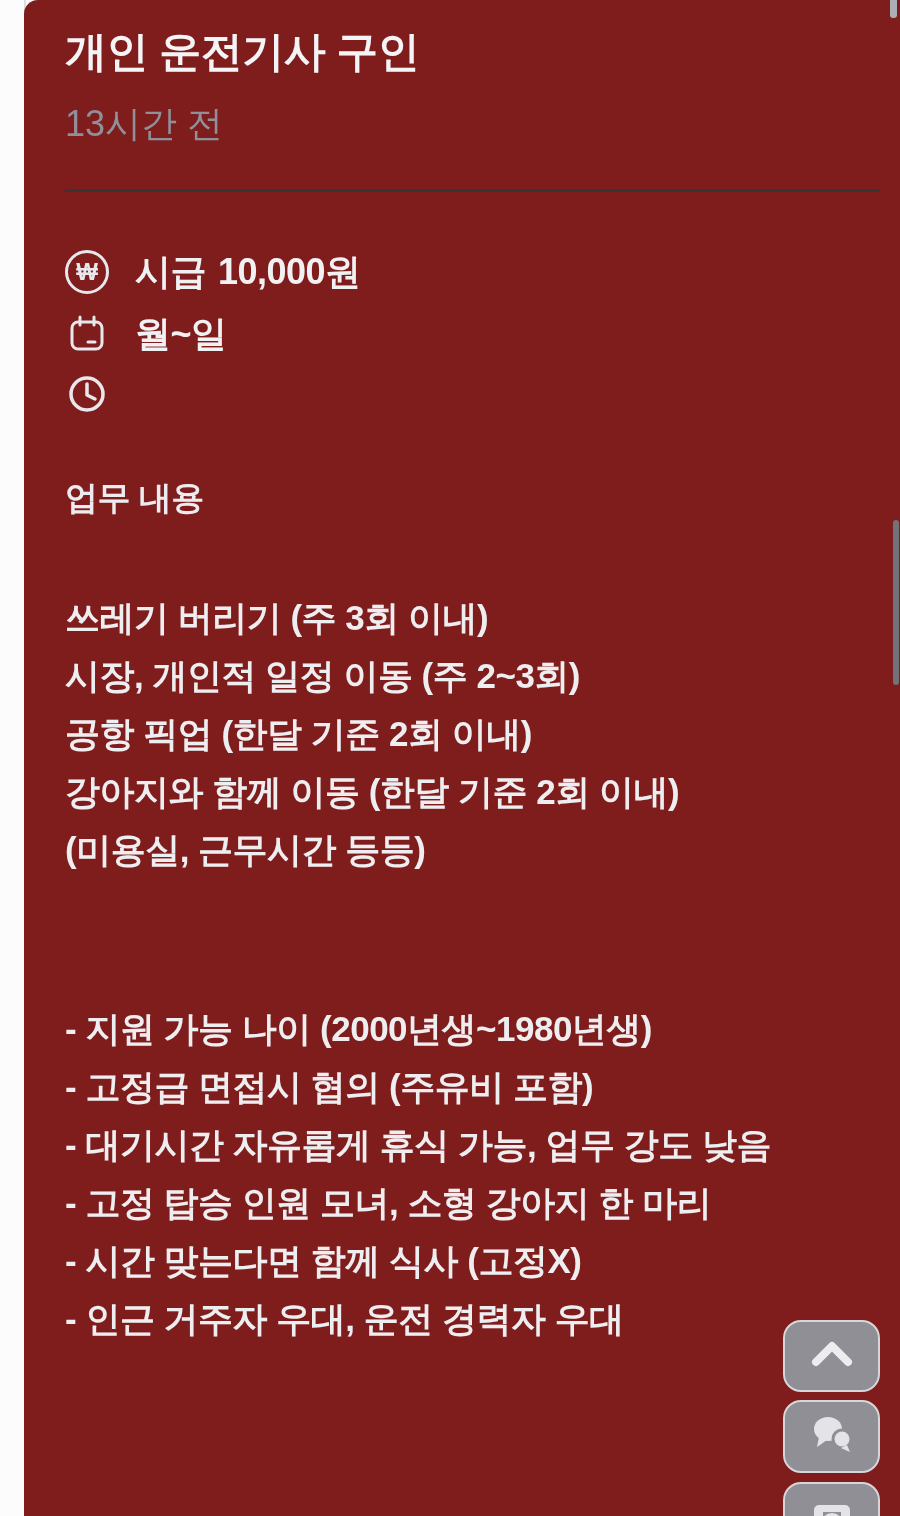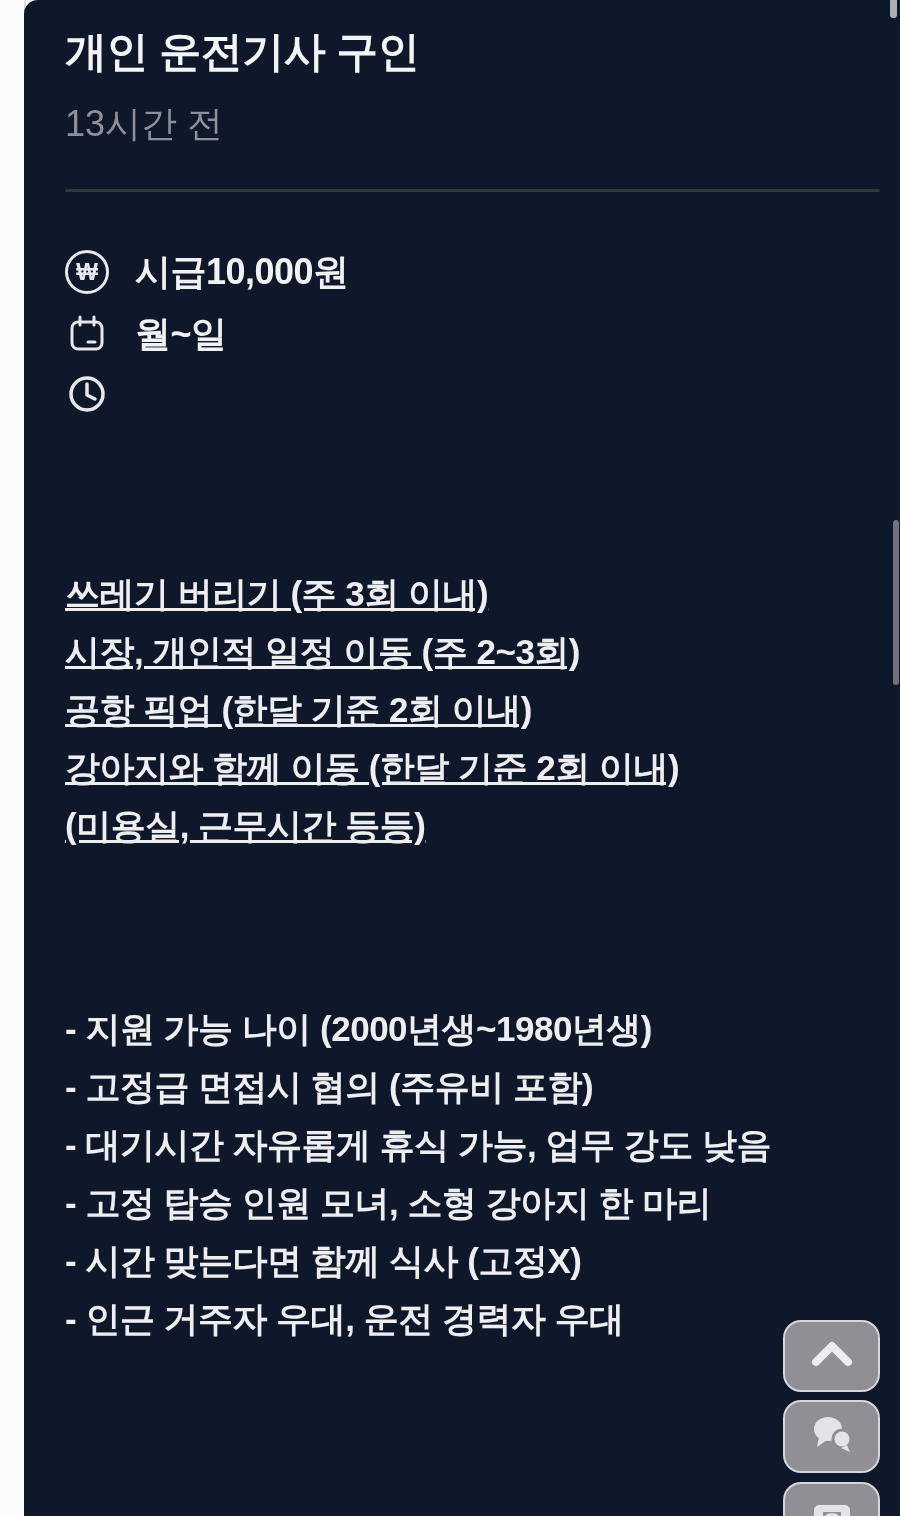--- a/index.html
+++ b/index.html
@@ -4,38 +4,38 @@
 <style>
   html,body{margin:0;padding:0;}
   body{
     width:900px;height:1516px;overflow:hidden;position:relative;
     background:#fcfcfc;
     font-family:"Liberation Sans","DejaVu Sans",sans-serif;
   }
   .side-strip{position:absolute;left:0;top:0;width:24px;height:1516px;background:#fcfcfc;border-right:2px solid #dedee2;}
   .panel{
     position:absolute;left:24px;top:0;width:876px;height:1516px;
-    background:#0f172a;border-top-left-radius:14px;overflow:hidden;color:#eeeef1;
+    background:#7f1d1d;border-top-left-radius:14px;overflow:hidden;color:#eeeef1;
   }
   .title{position:absolute;left:41px;top:24px;font-size:42px;font-weight:700;color:#f4f4f6;letter-spacing:-0.5px;}
   .timestamp{position:absolute;left:41px;top:100px;font-size:36px;font-weight:400;color:#90909a;}
   .divider{position:absolute;left:41px;top:189px;width:815px;height:3px;background:#35353c;border-radius:2px;}
 
   .info-row{position:absolute;left:41px;height:56px;display:flex;align-items:center;}
   .info-row .icon-slot{width:44px;height:44px;display:flex;align-items:center;justify-content:center;margin-right:26px;flex:0 0 auto;}
   .info-text{font-size:36px;font-weight:700;color:#f1f1f4;letter-spacing:-0.5px;}
   .won-circle{width:38px;height:38px;border:3px solid #e8e8ec;border-radius:50%;display:flex;align-items:center;justify-content:center;
     font-size:23px;font-weight:700;color:#e8e8ec;}
-  .wage-prefix{}
+  .wage-prefix{margin-right:12px;}
   .wage-amount{font-weight:800;}
 
   .section-heading{position:absolute;left:41px;top:476px;font-size:33px;font-weight:600;color:#ececf0;letter-spacing:-0.5px;}
   .textblock{position:absolute;left:41px;width:810px;font-size:35px;font-weight:600;color:#eeeef1;letter-spacing:-0.5px;}
   .textblock .line{height:58px;line-height:58px;white-space:nowrap;}
-  .duties{top:565px;text-decoration:underline;}
+  .duties{top:589px;}
   .conditions{top:1000px;}
 
   .scrollbar-thumb{position:absolute;left:869px;top:520px;width:6px;height:165px;background:#72727a;border-radius:3px;}
   .scrollbar-remnant{position:absolute;right:3px;top:0;width:7px;height:18px;background:#aeaeb6;border-radius:0 0 3px 3px;}
 
   .fab{position:absolute;left:759px;width:97px;height:72px;border-radius:18px;
     background:#8f8f95;border:2px solid #d5d5da;box-sizing:border-box;
     display:flex;align-items:center;justify-content:center;cursor:pointer;}
   .fab-top{top:1320px;}
   .fab-chat{top:1400px;height:73px;}
@@ -77,20 +77,21 @@
 
   <div class="info-row" style="top:366px;">
     <span class="icon-slot">
       <svg width="42" height="42" viewBox="0 0 42 42" fill="none">
         <circle cx="21" cy="21" r="16" stroke="#e8e8ec" stroke-width="3.5"></circle>
         <polyline points="21,11 21,22 29,26" stroke="#e8e8ec" stroke-width="3.5" fill="none" stroke-linecap="round" stroke-linejoin="round"></polyline>
       </svg>
     </span>
   </div>
 
+  <div class="section-heading">업무 내용</div>
 
   <div class="textblock duties">
     <div class="line">쓰레기 버리기 (주 3회 이내)</div>
     <div class="line">시장, 개인적 일정 이동 (주 2~3회)</div>
     <div class="line">공항 픽업 (한달 기준 2회 이내)</div>
     <div class="line">강아지와 함께 이동 (한달 기준 2회 이내)</div>
     <div class="line">(미용실, 근무시간 등등)</div>
   </div>
 
   <div class="textblock conditions">

